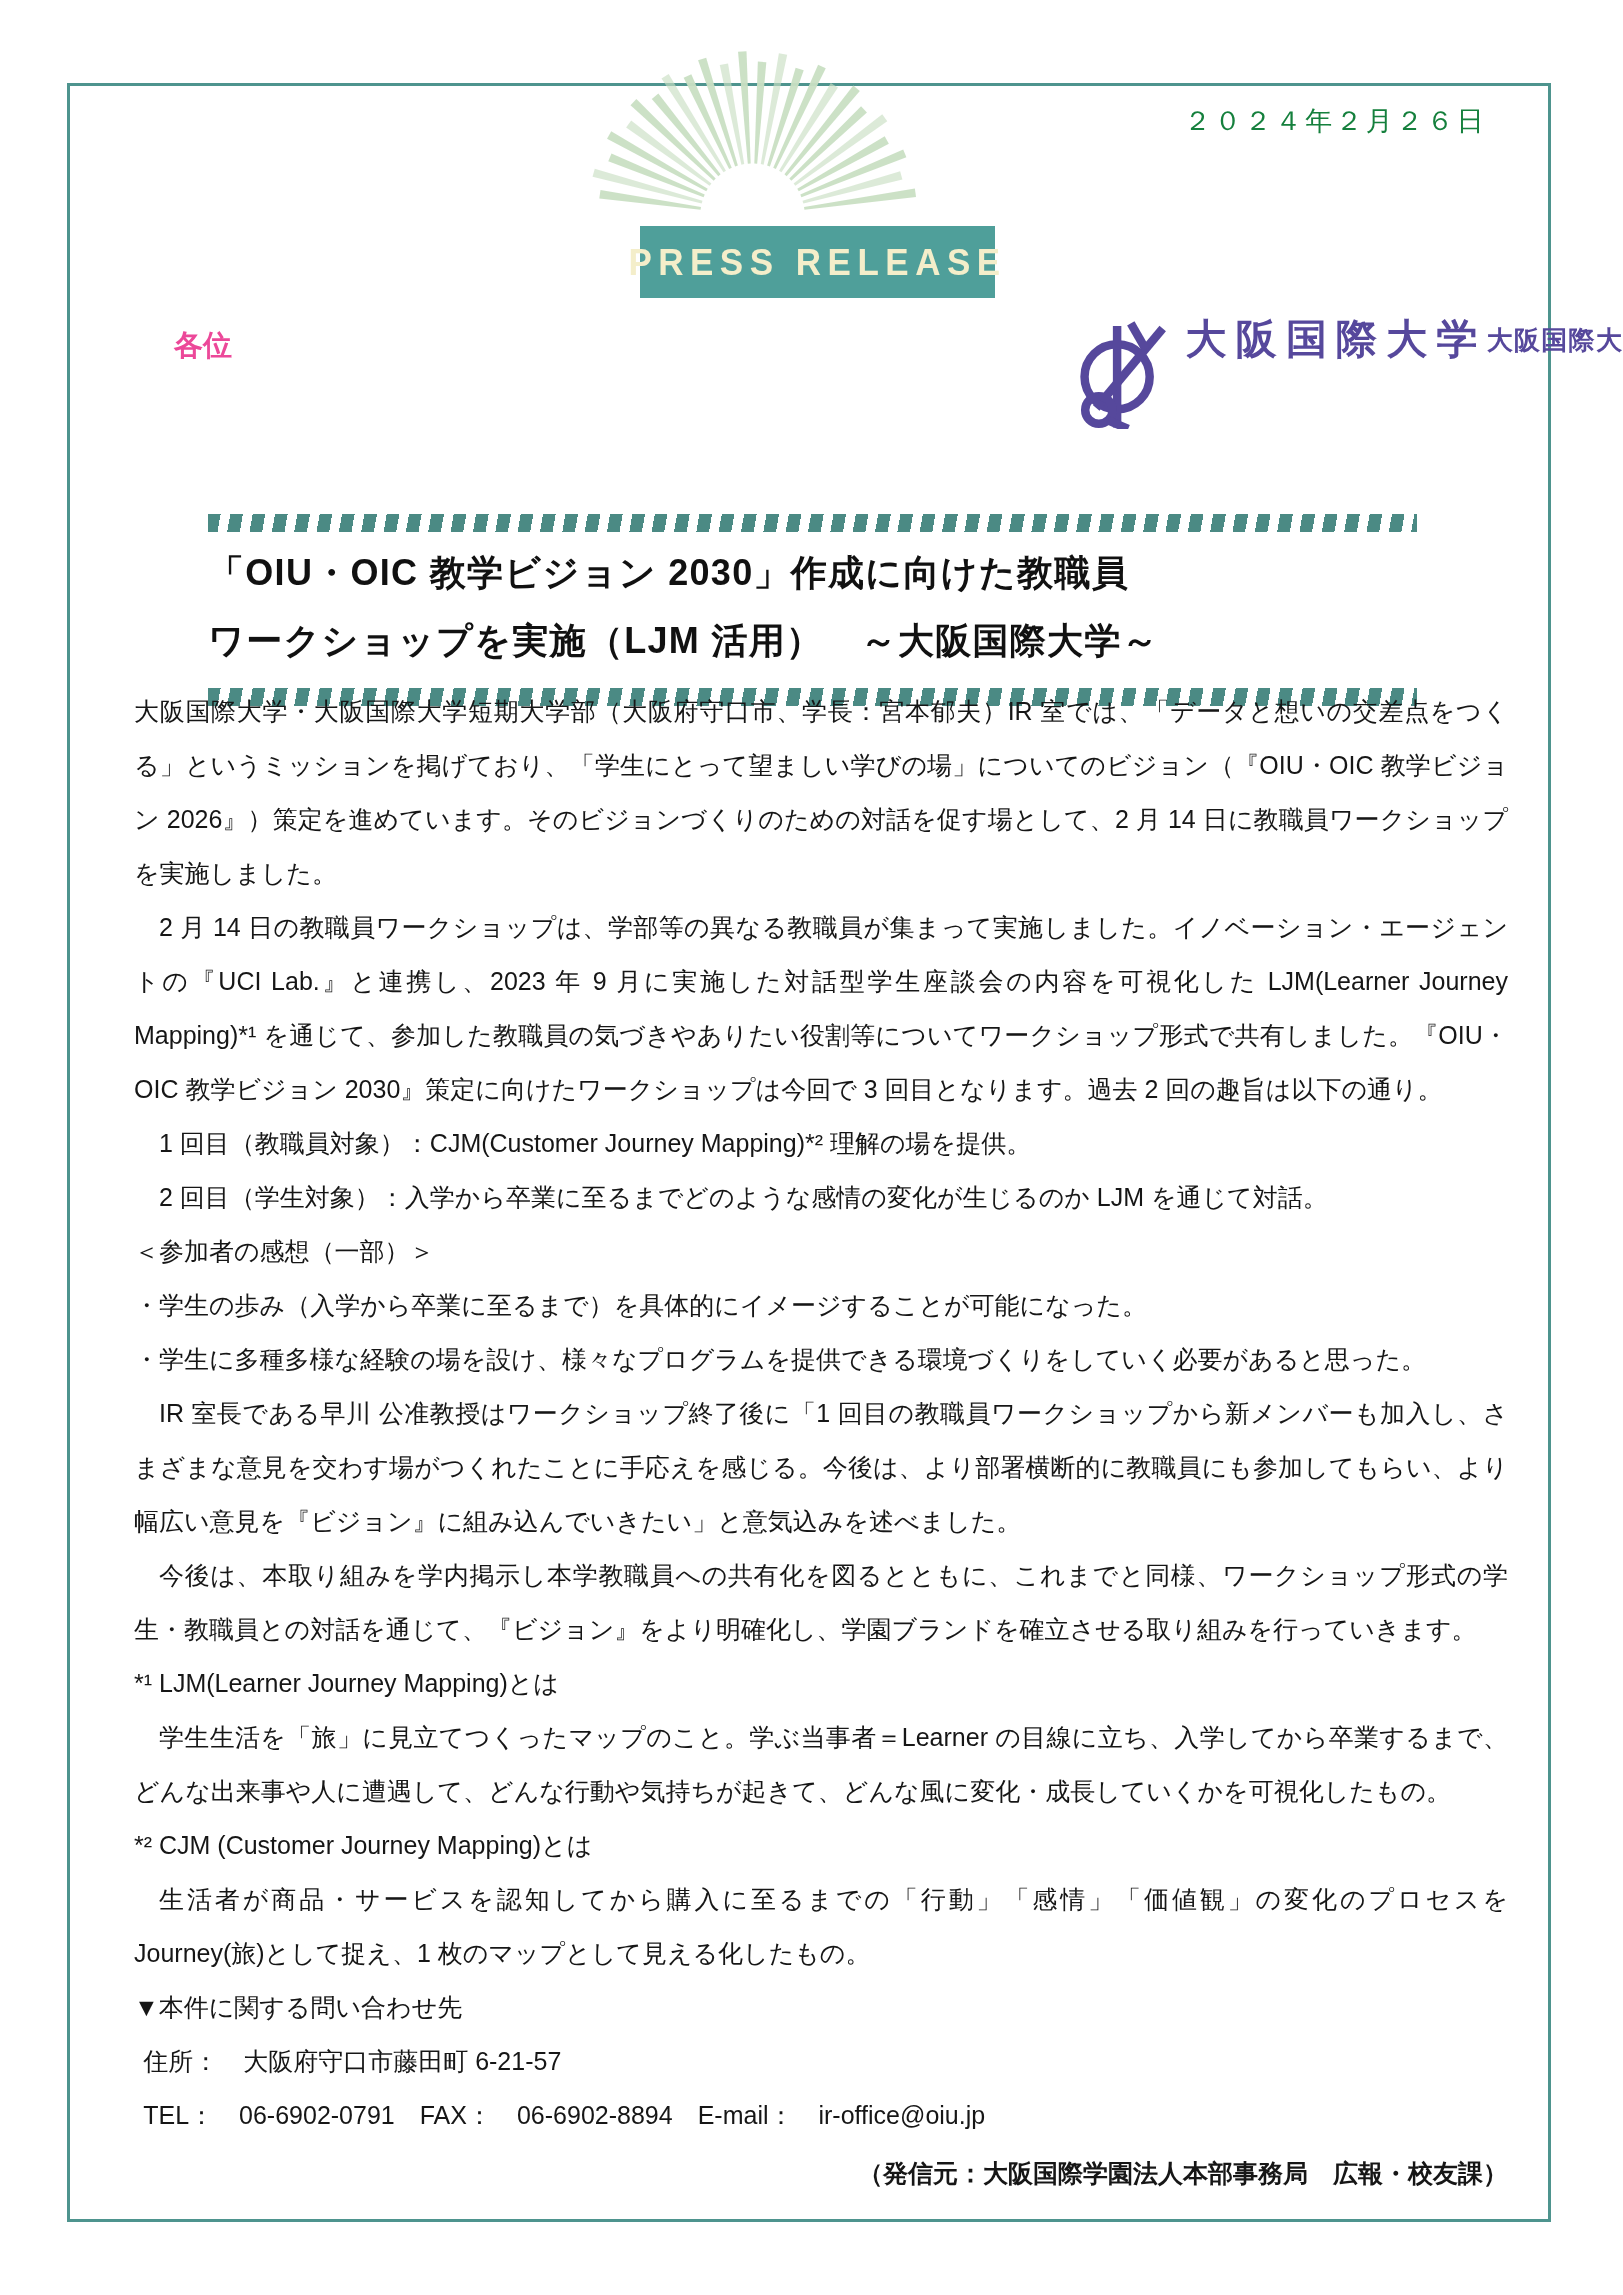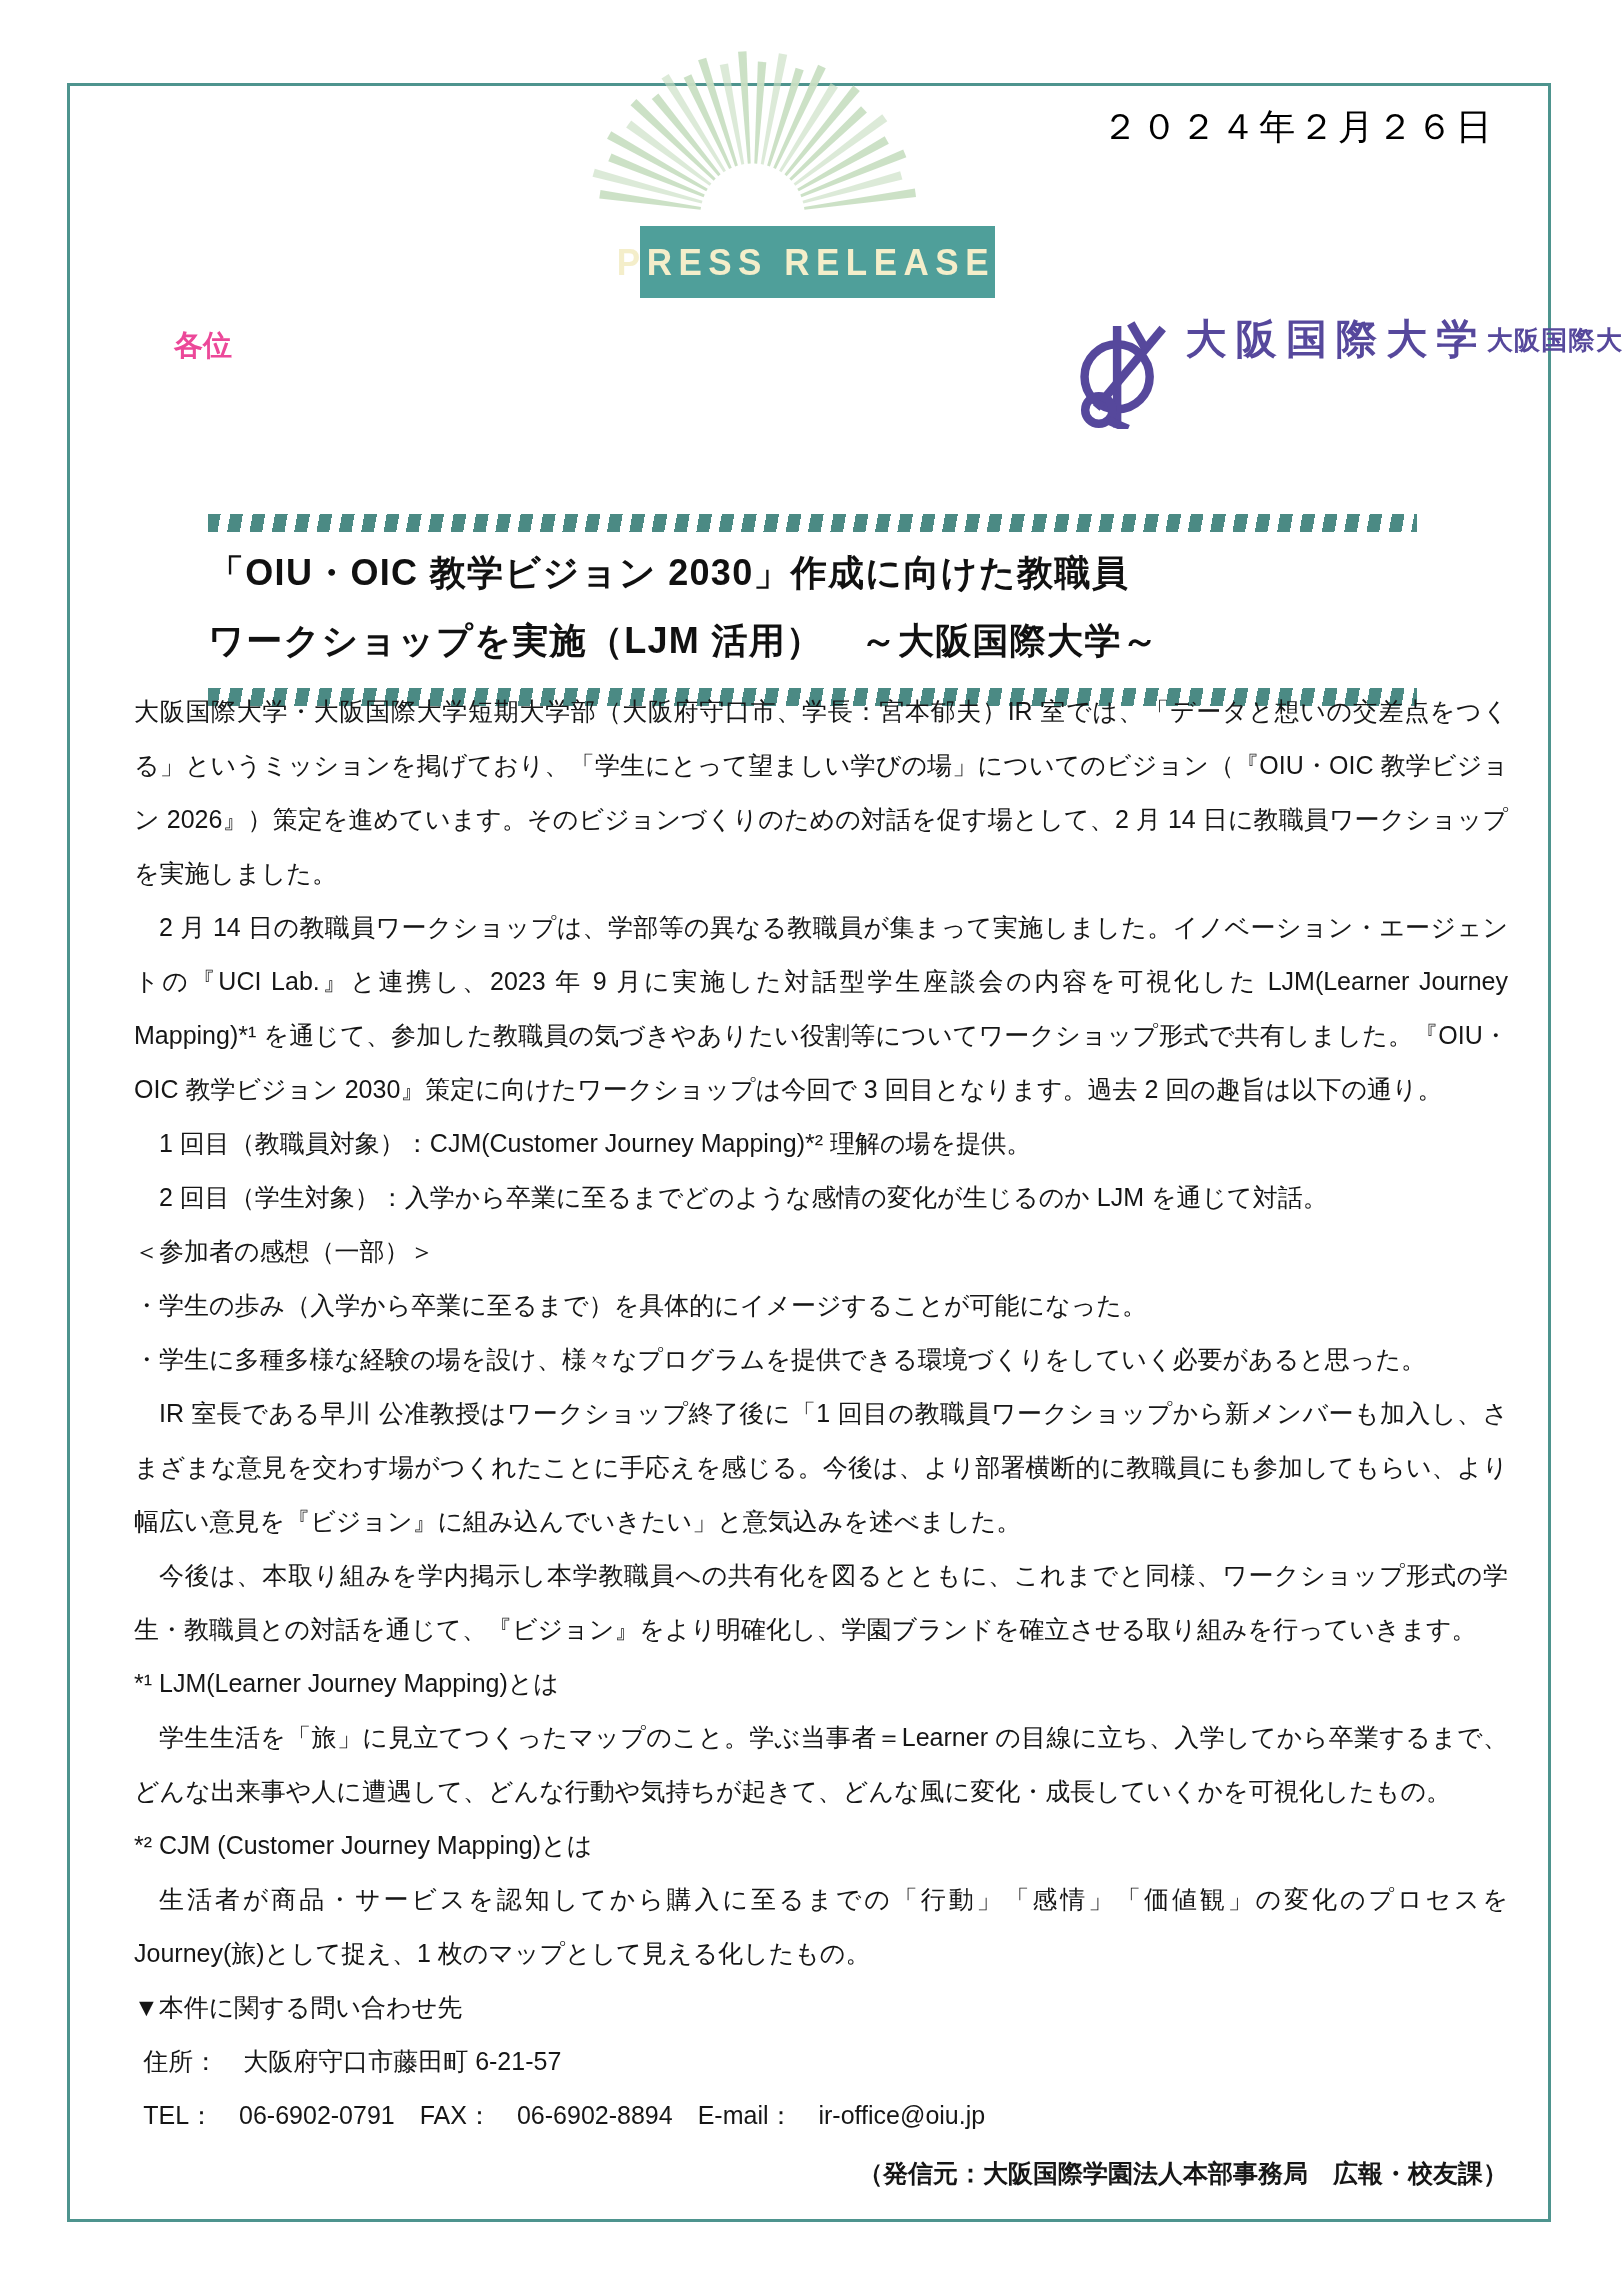--- a/index.html
+++ b/index.html
@@ -21,33 +21,33 @@
     color:var(--text);
     overflow:hidden;
   }
   .frame{
     position:absolute;left:67px;top:83px;
     width:1484px;height:2139px;
     border:3.9px solid var(--teal-border);
     box-sizing:border-box;
   }
   .date{
-    position:absolute;top:103px;right:128px;
-    font-size:36px;letter-spacing:3.3px;color:#000000;
+    position:absolute;top:103px;right:136px;
+    font-size:27px;letter-spacing:3.3px;color:#15803d;
     white-space:nowrap;
   }
   .sunburst{
     position:absolute;left:581px;top:42px;
     width:343px;height:175px;
   }
   .press-banner{
     position:absolute;left:640px;top:226px;
     width:355px;height:72px;
     background:var(--teal-banner);
-    display:flex;align-items:center;justify-content:flex-end;
+    display:flex;align-items:center;justify-content:center;
   }
   .press-banner span{
     color:var(--cream);
     font-size:35px;font-weight:bold;letter-spacing:6.5px;
     transform:scaleY(1.08);
     white-space:nowrap;
   }
   .recipient{
     position:absolute;left:174px;top:326px;
     font-size:29px;font-weight:600;color:#ec4899;

